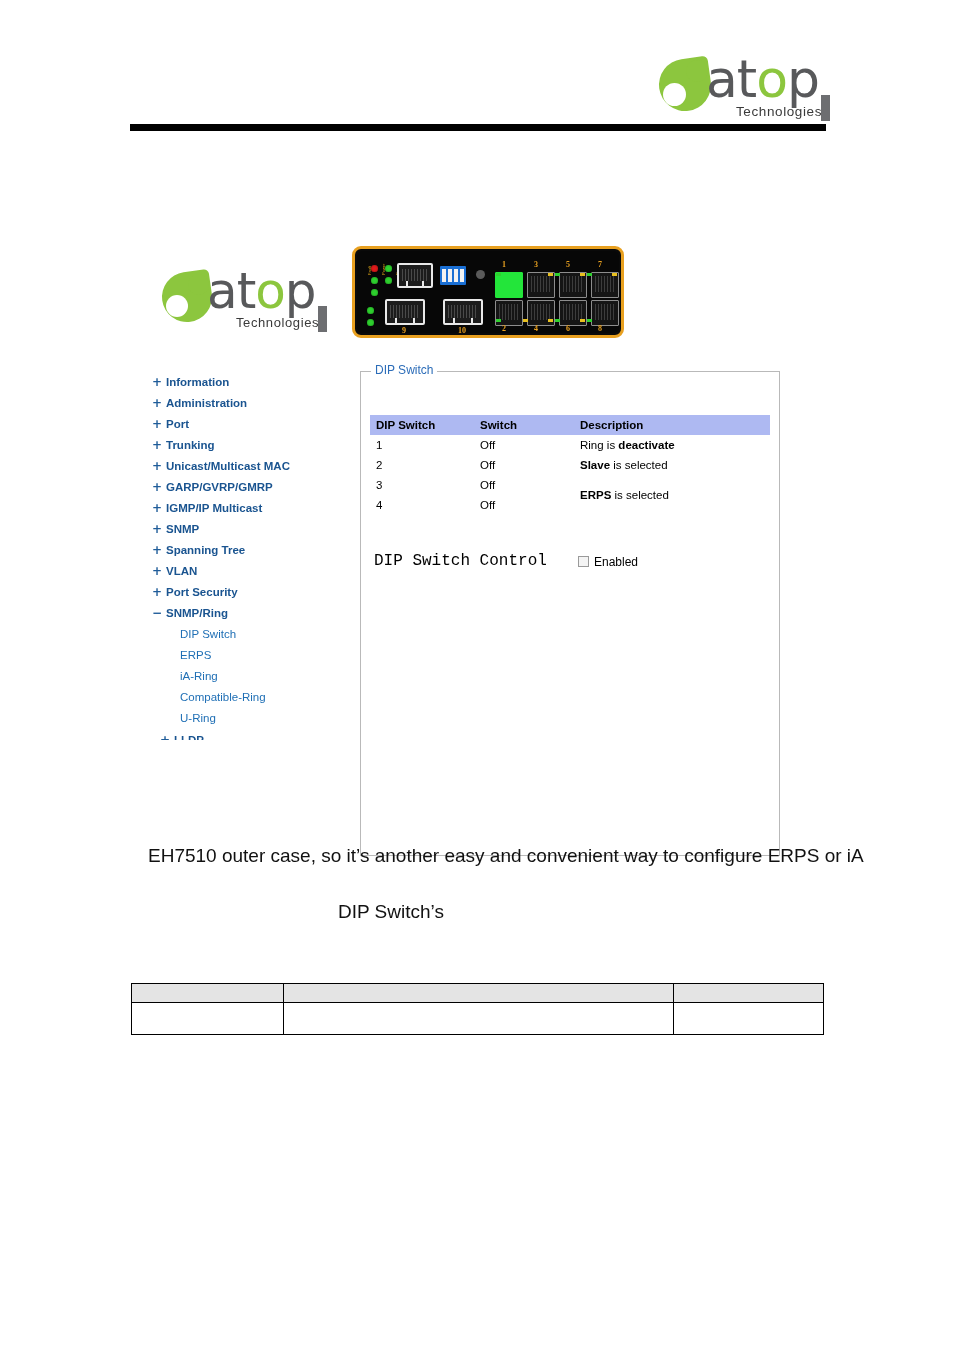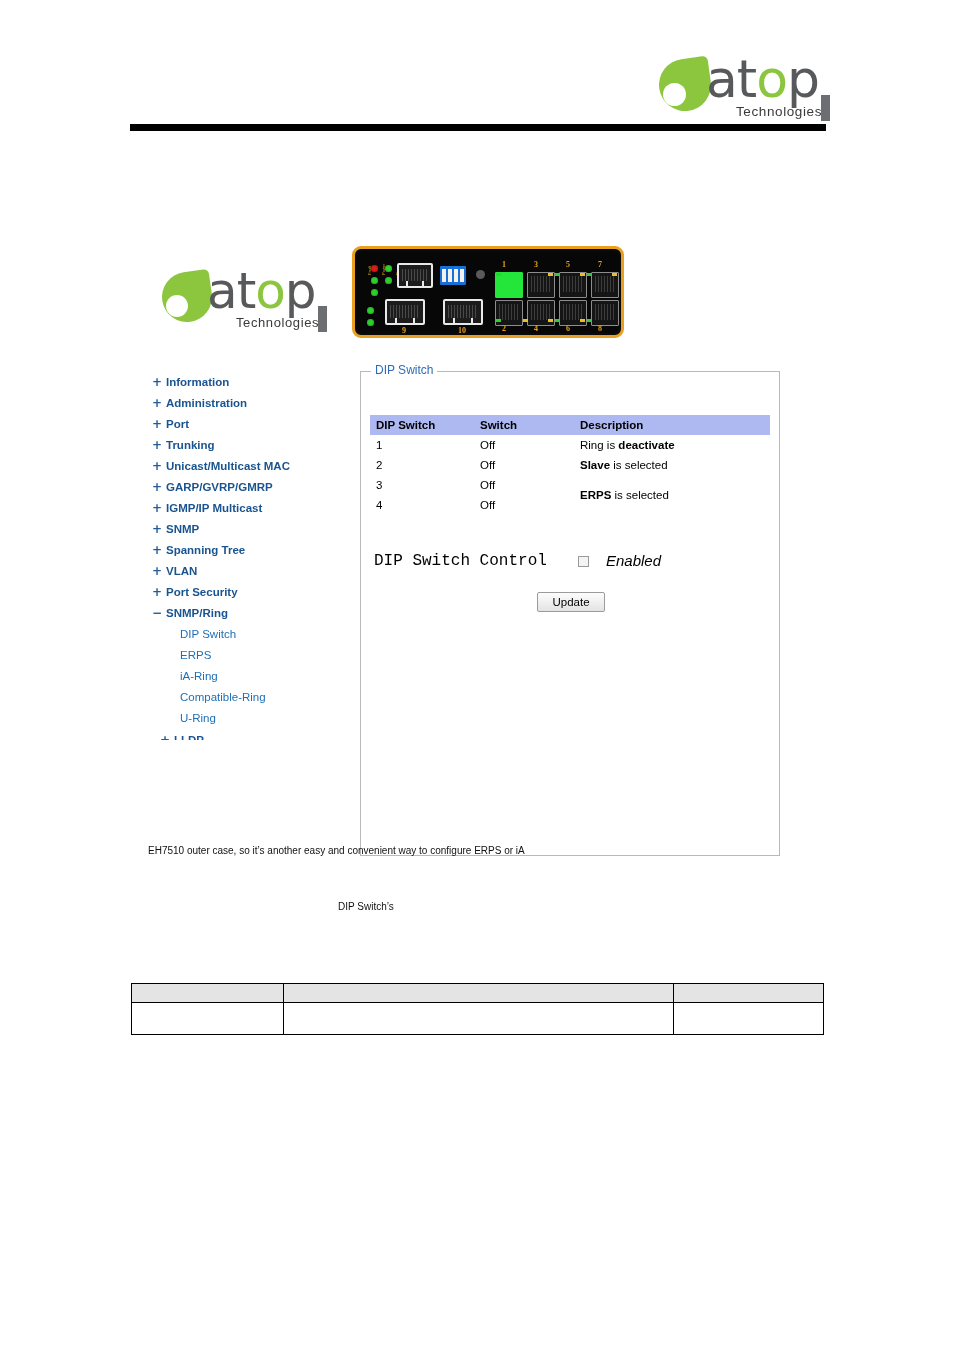--- a/index.html
+++ b/index.html
@@ -175,32 +175,32 @@
   .col-st { width: 100px; }
   .desc-b { font-weight: bold; }
 
   .ctrl-row { position: absolute; left: 10px; top: 180px; width: 400px; }
   .ctrl-label { position: absolute; left: 3px; top: 0; font-size: 16px; font-family: Liberation Mono, monospace; }
   .ctrl-check { position: absolute; left: 207px; top: 0; }
   .cbox {
     display: inline-block; width: 11px; height: 11px; vertical-align: -1px;
     border: 1px solid #9a9a9a; background: #f4f4f4;
   }
-  .cbox-label { font-size: 15px; margin-left: 17px; font-style: italic; }
+  .cbox-label { font-size: 12px; margin-left: 5px; }
 
   .update-wrap { position: absolute; left: 0; top: 220px; width: 420px; text-align: center; }
   .update-btn {
     display: inline-block; padding: 3px 14px; font-size: 11.5px;
     background: linear-gradient(#fdfdfd, #e3e3e3);
     border: 1px solid #9b9b9b; border-radius: 2px; color: #000;
     font-family: "Liberation Sans", sans-serif; cursor: pointer;
   }
 
   
-  .body-line { position: absolute; font-size: 10px; color: #111; font-family: "Liberation Sans", sans-serif; }
+  .body-line { position: absolute; font-size: 19px; color: #111; font-family: "Liberation Sans", sans-serif; }
   .body-line-1 { left: 148px; top: 845px; }
   .body-line-2 { left: 338px; top: 901px; }
 
   
   .bottom-table {
     position: absolute; left: 131px; top: 983px; width: 692px;
     border-collapse: collapse; table-layout: fixed;
   }
   .bottom-table th, .bottom-table td { border: 1px solid #000; }
   .bottom-table th { background: #e4e4e4; height: 19px; }
@@ -384,23 +384,20 @@
       </tbody>
     </table>
 
     <div class="ctrl-row">
       <span class="ctrl-label">DIP Switch Control</span>
       <span class="ctrl-check">
         <span class="cbox"></span><span class="cbox-label">Enabled</span>
       </span>
     </div>
 
-    <div class="update-wrap">
-      <span class="update-btn">Update</span>
-    </div>
   </div>
 </div>
 
 <div class="body-line body-line-1">EH7510 outer case, so it’s another easy and convenient way to configure ERPS or iA</div>
 <div class="body-line body-line-2">DIP Switch’s</div>
 
 <table class="bottom-table">
   <thead>
     <tr>
       <th class="bt-c1"></th>

